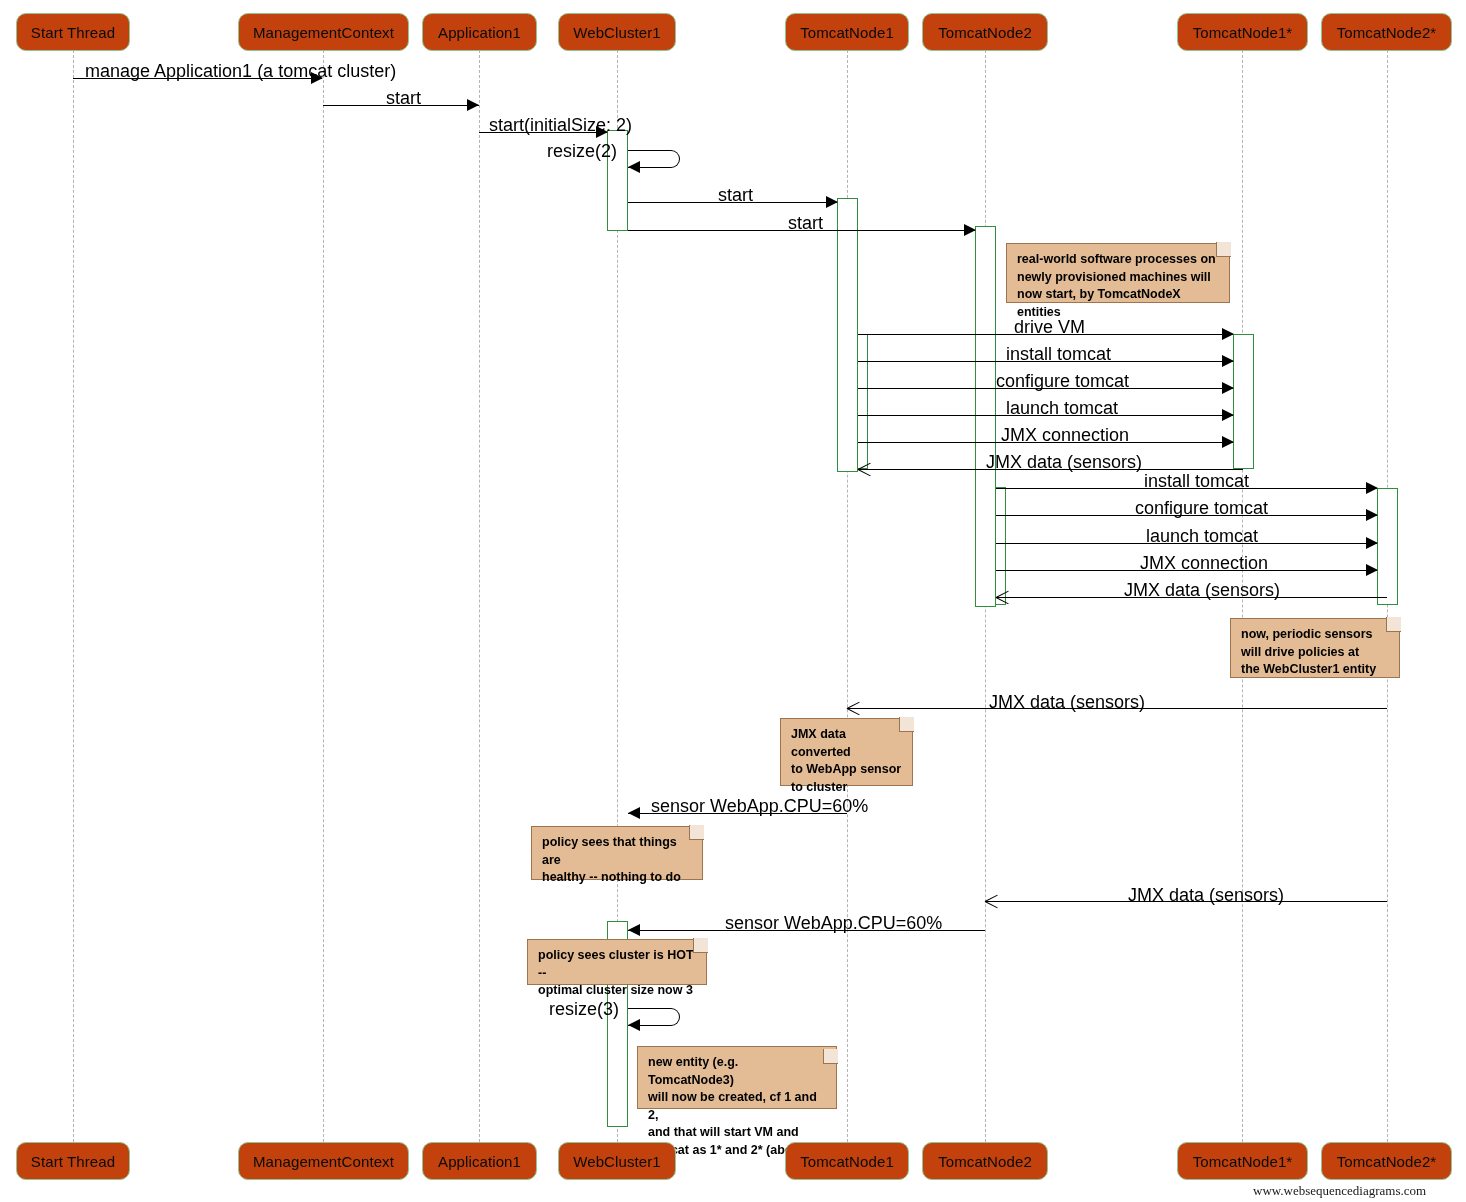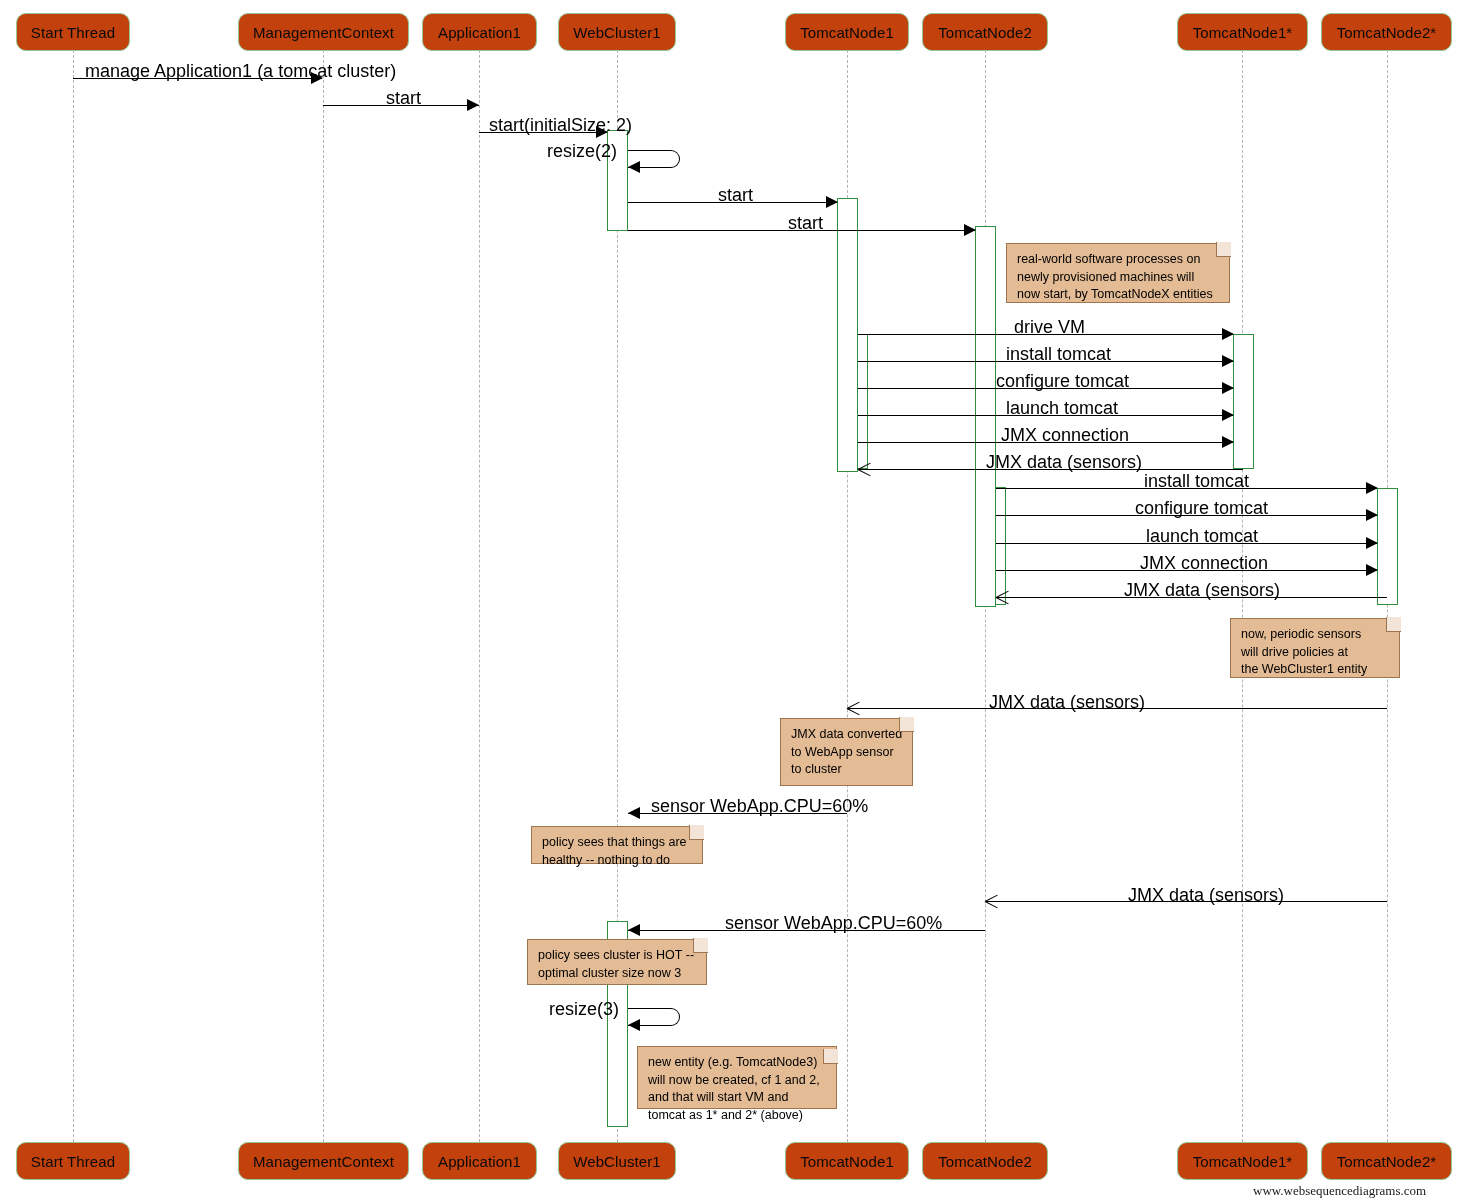--- a/index.html
+++ b/index.html
@@ -111,20 +111,21 @@
   .note {
     position: absolute;
     box-sizing: border-box;
     background: #e3bb95;
     border: 1px solid #9c7450;
     color: #000000;
     font-size: 12.5px;
     line-height: 17.5px;
     padding: 7px 9px 7px 10px;
     white-space: pre-line;
+    font-weight: bold;
   }
   .note .fold {
     position: absolute;
     top: -1px;
     right: -1px;
     width: 14px;
     height: 14px;
     background: #f2e4d6;
     border-left: 1px solid #9c7450;
     border-bottom: 1px solid #9c7450;
@@ -269,21 +270,21 @@
 
   <div class="note" style="left:780px; top:718px; width:133px; height:68px;">JMX data converted
 to WebApp sensor
 to cluster</div>
   <div class="note" style="left:780px; top:718px; width:133px; height:68px; background:transparent; border:none; padding:0; pointer-events:none;"><span class="fold"></span></div>
 
   <div class="msg-label" style="left:651px; top:799px;">sensor WebApp.CPU=60%</div>
   <div class="msg-line" style="left:628px; top:813px; width:219px;"></div>
   <div class="arrowhead left" style="left:628px; top:807px;"></div>
 
-  <div class="note" style="left:531px; top:826px; width:172px; height:38px;">policy sees that things are
+  <div class="note" style="left:531px; top:826px; width:172px; height:54px;">policy sees that things are
 healthy -- nothing to do</div>
   <div class="note" style="left:531px; top:826px; width:172px; height:46px; background:transparent; border:none; padding:0; pointer-events:none;"><span class="fold"></span></div>
 
   <div class="msg-label" style="left:1128px; top:888px;">JMX data (sensors)</div>
   <div class="msg-line" style="left:985px; top:901px; width:402px;"></div>
   <div class="openhead" style="left:985px; top:901px;"></div>
 
   <div class="msg-label" style="left:725px; top:916px;">sensor WebApp.CPU=60%</div>
   <div class="msg-line" style="left:628px; top:930px; width:357px;"></div>
   <div class="arrowhead left" style="left:628px; top:924px;"></div>

